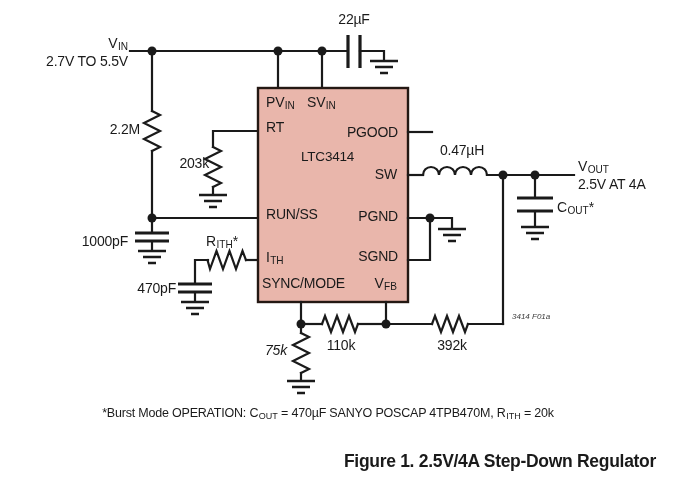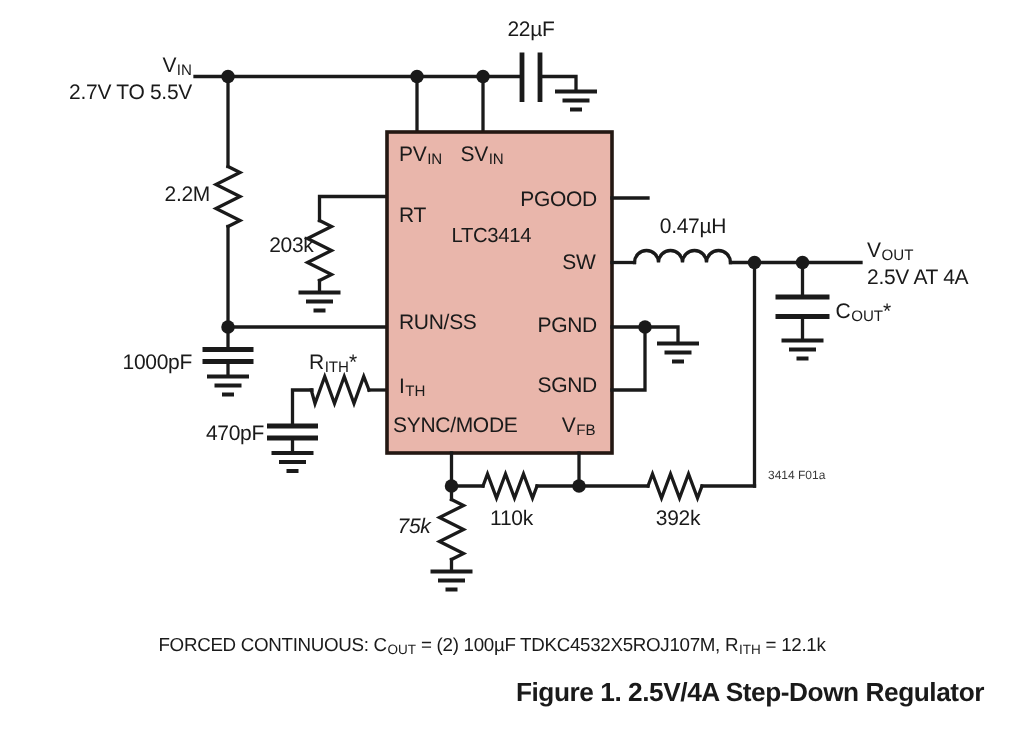--- a/index.html
+++ b/index.html
@@ -9,21 +9,21 @@
   .w{stroke:#1a1a1a;stroke-width:2.2;fill:none;stroke-linecap:square;stroke-linejoin:miter;}
   .plate{stroke:#1a1a1a;stroke-width:3.2;fill:none;stroke-linecap:butt;}
   .gnd{stroke:#1a1a1a;stroke-width:2.6;fill:none;stroke-linecap:butt;}
   .dot{fill:#1a1a1a;stroke:none;}
   .ic{stroke:#241813;stroke-width:2.4;}
   .lbl{position:absolute;font-size:14px;letter-spacing:-0.2px;white-space:nowrap;line-height:1.12;}
   .sub{font-size:0.72em;position:relative;top:0.24em;margin-left:0.5px;letter-spacing:0;}
   .ctr{transform:translateX(-50%);}
   .big{font-size:14px;}
   .icname{font-size:13.5px;}
-  .tiny{font-size:8px;color:#3a3a3a;letter-spacing:0;}
+  .tiny{font-size:8px;color:#3a3a3a;letter-spacing:0;font-style:italic;}
   .noteline{position:absolute;left:0;width:656px;text-align:center;font-size:12.5px;letter-spacing:-0.2px;}
   .caption{position:absolute;left:0;width:656px;text-align:right;font-size:17.5px;font-weight:bold;letter-spacing:-0.3px;}
 </style>
 </head>
 <body>
 
 <div class="stage">
 
   <svg width="680" height="500" viewBox="0 0 680 500">
 
@@ -113,30 +113,30 @@
   <div class="lbl ctr" style="left:341px;top:338px;">110k</div>
   <div class="lbl ctr" style="left:452px;top:338px;">392k</div>
   <div class="lbl ctr" style="left:462px;top:143px;">0.47µH</div>
 
   <div class="lbl big" style="left:578px;top:159px;"><span>V</span><span class="sub">OUT</span></div>
   <div class="lbl" style="left:578px;top:177px;">2.5V AT 4A</div>
   <div class="lbl" style="left:557px;top:200px;"><span>C</span><span class="sub">OUT</span><span>*</span></div>
 
   <div class="lbl" style="left:266px;top:95px;text-align:center;"><span>PV</span><span class="sub">IN</span></div>
   <div class="lbl" style="left:307px;top:95px;"><span>SV</span><span class="sub">IN</span></div>
-  <div class="lbl" style="left:266px;top:136px;">RT</div>
+  <div class="lbl" style="left:266px;top:120px;">RT</div>
   <div class="lbl" style="right:282px;top:125px;">PGOOD</div>
   <div class="lbl icname" style="left:301px;top:149px;">LTC3414</div>
   <div class="lbl" style="right:283px;top:167px;">SW</div>
   <div class="lbl" style="left:266px;top:207px;">RUN/SS</div>
   <div class="lbl" style="right:282px;top:209px;">PGND</div>
   <div class="lbl" style="left:266px;top:250px;"><span>I</span><span class="sub">TH</span></div>
   <div class="lbl" style="right:282px;top:249px;">SGND</div>
   <div class="lbl" style="left:262px;top:276px;">SYNC/MODE</div>
   <div class="lbl" style="right:283px;top:276px;"><span>V</span><span class="sub">FB</span></div>
 
   <div class="lbl tiny" style="left:512px;top:313px;">3414 F01a</div>
 
-  <div class="noteline" style="top:423px;"><span>FORCED CONTINUOUS: C</span><span class="sub">OUT</span><span> = (2) 100µF TDKC4532X5ROJ107M, R</span><span class="sub">ITH</span><span> = 12.1k</span></div>
+  <div class="noteline" style="top:406px;"><span>*Burst Mode OPERATION: C</span><span class="sub">OUT</span><span> = 470µF SANYO POSCAP 4TPB470M, R</span><span class="sub">ITH</span><span> = 20k</span></div>
 
   <div class="caption" style="top:451px;">Figure 1. 2.5V/4A Step-Down Regulator</div>
 
 </div>
 
 </body></html>

